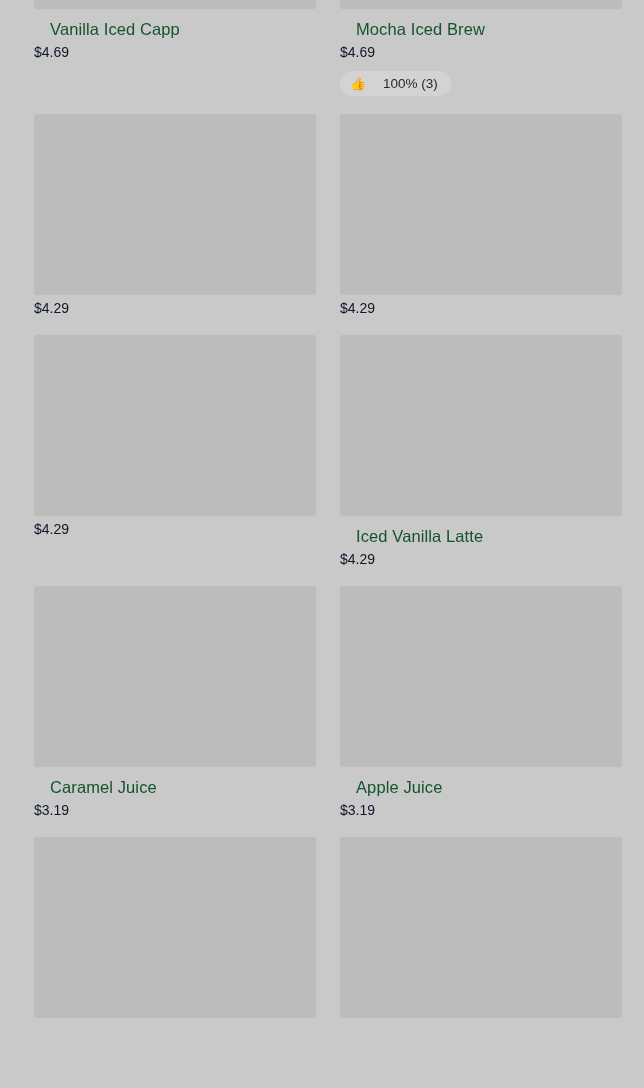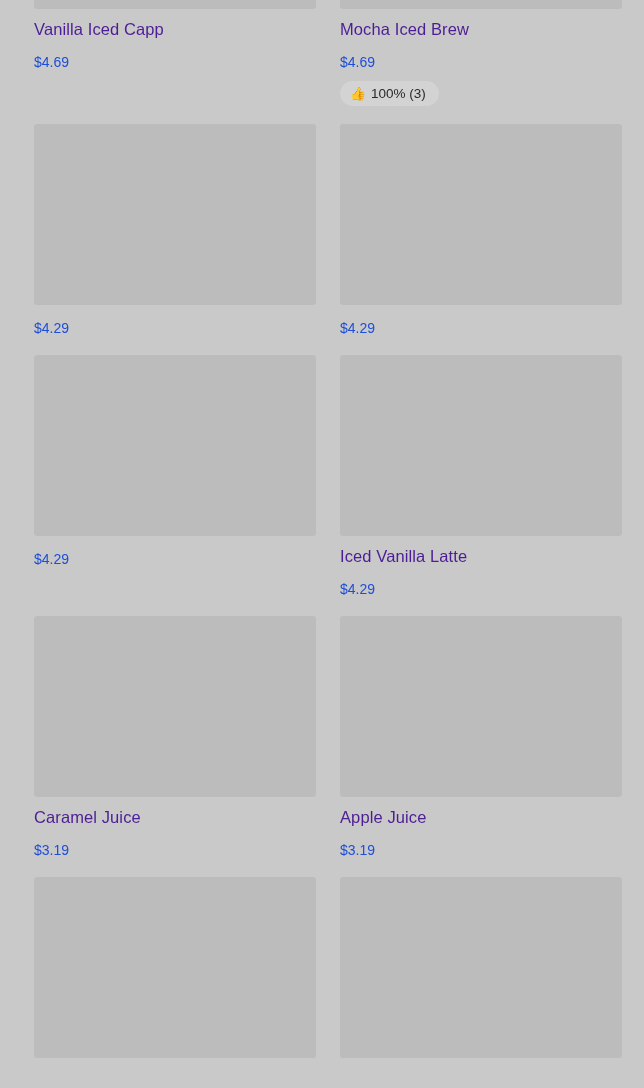--- a/index.html
+++ b/index.html
@@ -35,32 +35,33 @@
     width: 100%;
     height: 181px;
     background: #bcbcbc;
     border-radius: 3px;
     flex: 0 0 auto;
   }
 
   .product-title {
     font-size: 16.5px;
     font-weight: 500;
-    color: #4c1d95;
+    color: #14532d;
     line-height: 20px;
     margin-top: 10px;
     letter-spacing: 0.1px;
+    margin-left: 16px;
   }
 
   .product-price {
     font-size: 14px;
     font-weight: 400;
-    color: #1d4ed8;
+    color: #0f172a;
     line-height: 18px;
-    margin-top: 14px;
+    margin-top: 4px;
   }
 
   .rating-badge {
     display: inline-flex;
     align-items: center;
     gap: 7px;
     align-self: flex-start;
     background: #d3d3d3;
     border-radius: 13px;
     padding: 5px 13px 5px 10px;
@@ -74,20 +75,21 @@
     line-height: 14px;
     font-size: 13px;
     color: #1f1f1f;
   }
 
   .rating-badge .rating-text {
     font-size: 13.5px;
     color: #2a2a2a;
     line-height: 15px;
     white-space: nowrap;
+    margin-left: 12px;
   }
 
   
   .row-clipped .product-thumb {
     height: 137px;
     border-radius: 0 0 3px 3px;
   }
 </style>
 </head>
 <body>

